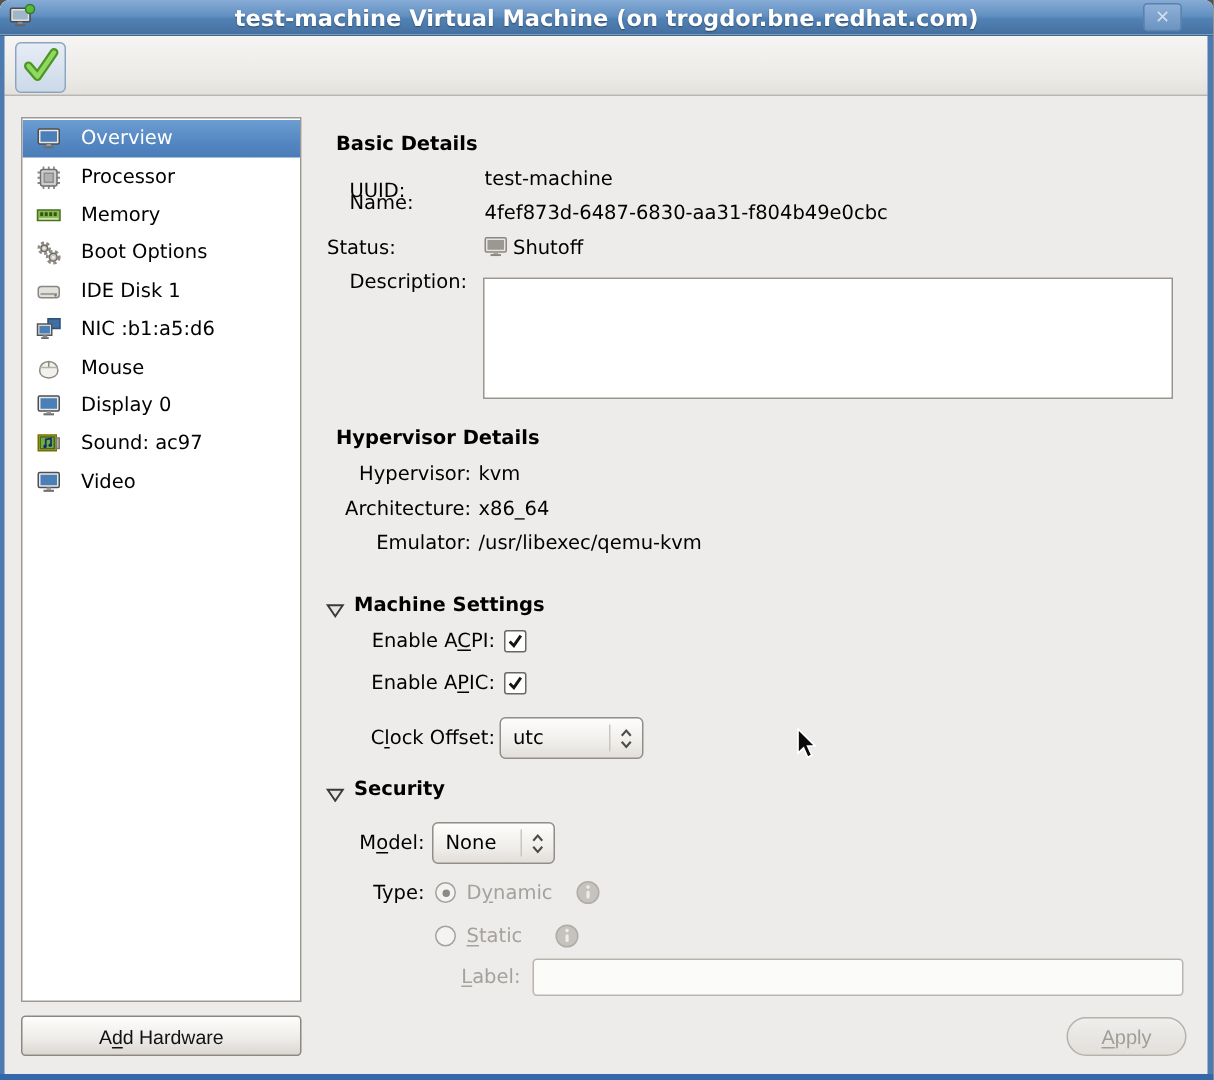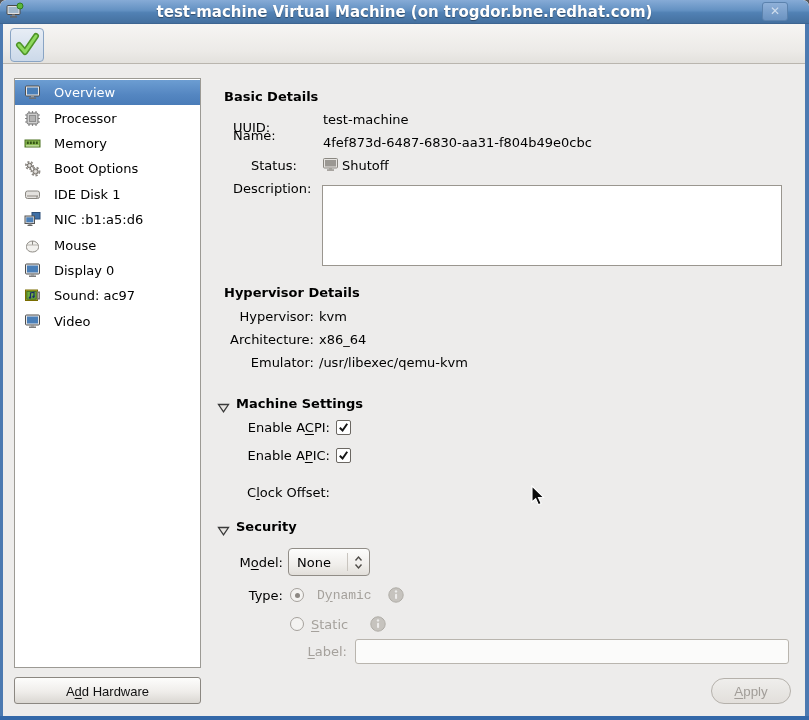--- a/index.html
+++ b/index.html
@@ -258,21 +258,21 @@
       </div>
     </div>
 
   <button id="add-hw">A<u>d</u>d Hardware</button>
 
   <div class="heading" style="left:224px;top:89px;">Basic Details</div>
   <div class="lbl" style="left:233px;top:112px;margin-top:16px;">Name:</div>
   <div class="val" style="left:323px;top:112px;">test-machine</div>
   <div class="lbl" style="left:233px;top:120px;">UUID:</div>
   <div class="val" style="left:323px;top:135px;">4fef873d-6487-6830-aa31-f804b49e0cbc</div>
-  <div class="lbl" style="left:251px;top:158px;">Status:</div>
+  <div class="lbl" style="left:218px;top:158px;">Status:</div>
   <span id="bd-status-icon"><svg viewBox="0 0 17 17">
         <rect x="1.5" y="2.5" width="14" height="9.5" rx="1" fill="#e6e4e1" stroke="#8a8781"></rect>
         <rect x="3" y="4" width="11" height="6.5" fill="#9b9893"></rect>
         <rect x="7" y="12" width="3" height="1.4" fill="#a5a29c"></rect>
         <rect x="5" y="13.4" width="7" height="1.3" fill="#8a8781"></rect>
       </svg></span>
   <div class="val" style="left:342px;top:158px;">Shutoff</div>
   <div class="lbl" style="left:233px;top:181px;">Description:</div>
   <textarea id="desc-box" style=""></textarea>
 
@@ -304,20 +304,30 @@
     <span class="rlabel" style="width:93px;">Enable A<u>P</u>IC:</span>
     <span class="checkbox on">
       <svg viewBox="0 0 14 14">
           <path d="M3 7.2 L6 10.2 L11 3" fill="none" stroke="#151515" stroke-width="2.1"></path>
         </svg>
     </span>
   </div>
 
   <div class="ctl-row" style="left:237px;top:478px;height:28px;">
     <span class="rlabel" style="width:93px;">C<u>l</u>ock Offset:</span>
+    <span class="combo" style="width:96px;margin-left:3px;">
+      <span class="ctext">utc</span>
+      <span class="csep"></span>
+      <span class="carr">
+          <svg width="9" height="15" viewBox="0 0 9 15">
+            <path d="M1.5 5.5 L4.5 2 L7.5 5.5" fill="none" stroke="#4f4c48" stroke-width="1.4"></path>
+            <path d="M1.5 9.5 L4.5 13 L7.5 9.5" fill="none" stroke="#4f4c48" stroke-width="1.4"></path>
+          </svg>
+        </span>
+    </span>
   </div>
 
   <span class="expander" style="left:217px;top:524px;">
     <svg viewBox="0 0 13 10">
         <path d="M1.5 1.5 H11.5 L6.5 8.8 Z" fill="#e7e5e2" stroke="#3a3a3a" stroke-width="1.3"></path>
       </svg>
   </span>
   <div class="heading" style="left:236px;top:519px;">Security</div>
 
   <div class="ctl-row" style="left:237px;top:548px;height:28px;">
@@ -331,21 +341,21 @@
             <path d="M1.5 9.5 L4.5 13 L7.5 9.5" fill="none" stroke="#4f4c48" stroke-width="1.4"></path>
           </svg>
         </span>
     </span>
   </div>
 
   <div class="lbl" style="left:237px;top:588px;width:46px;text-align:right;">Type:</div>
 
   <div class="ctl-row dis" style="left:290px;top:586px;height:18px;">
     <span class="radio on"></span>
-    <span style="margin-left:13px;font-family:Liberation Mono, monospace;">D<u>y</u>namic</span>
+    <span style="margin-left:7px;">D<u>y</u>namic</span>
     <span class="info-icon" style="margin-left:16px;"><svg viewBox="0 0 16 16">
           <circle cx="8" cy="8" r="7.2" fill="#c6c3be" stroke="#b0ada7"></circle>
           <rect x="7" y="6.8" width="2.1" height="5.2" rx="1" fill="#edeceb"></rect>
           <circle cx="8" cy="4.4" r="1.2" fill="#edeceb"></circle>
         </svg></span>
   </div>
 
   <div class="ctl-row dis" style="left:290px;top:615px;height:18px;">
     <span class="radio"></span>
     <span style="margin-left:7px;"><u>S</u>tatic</span>

